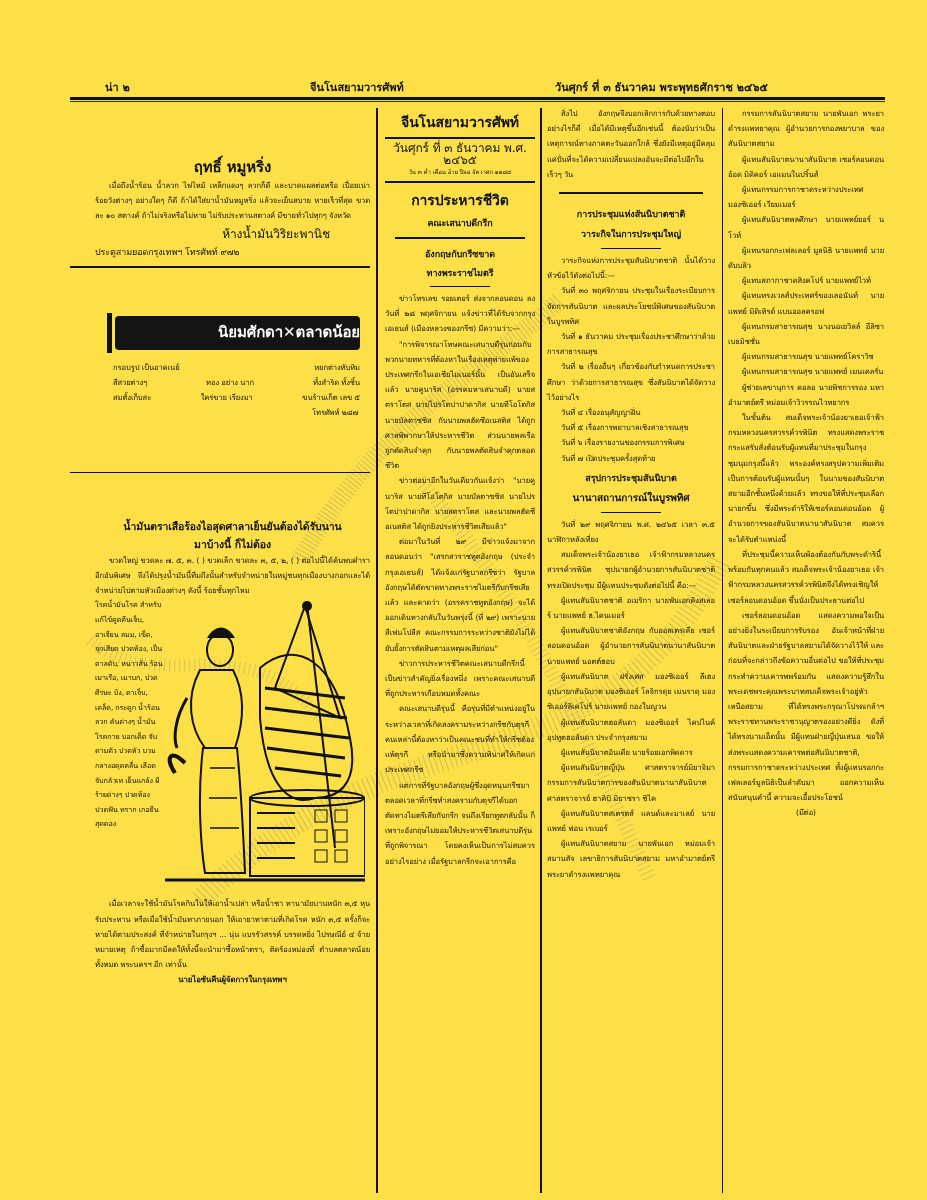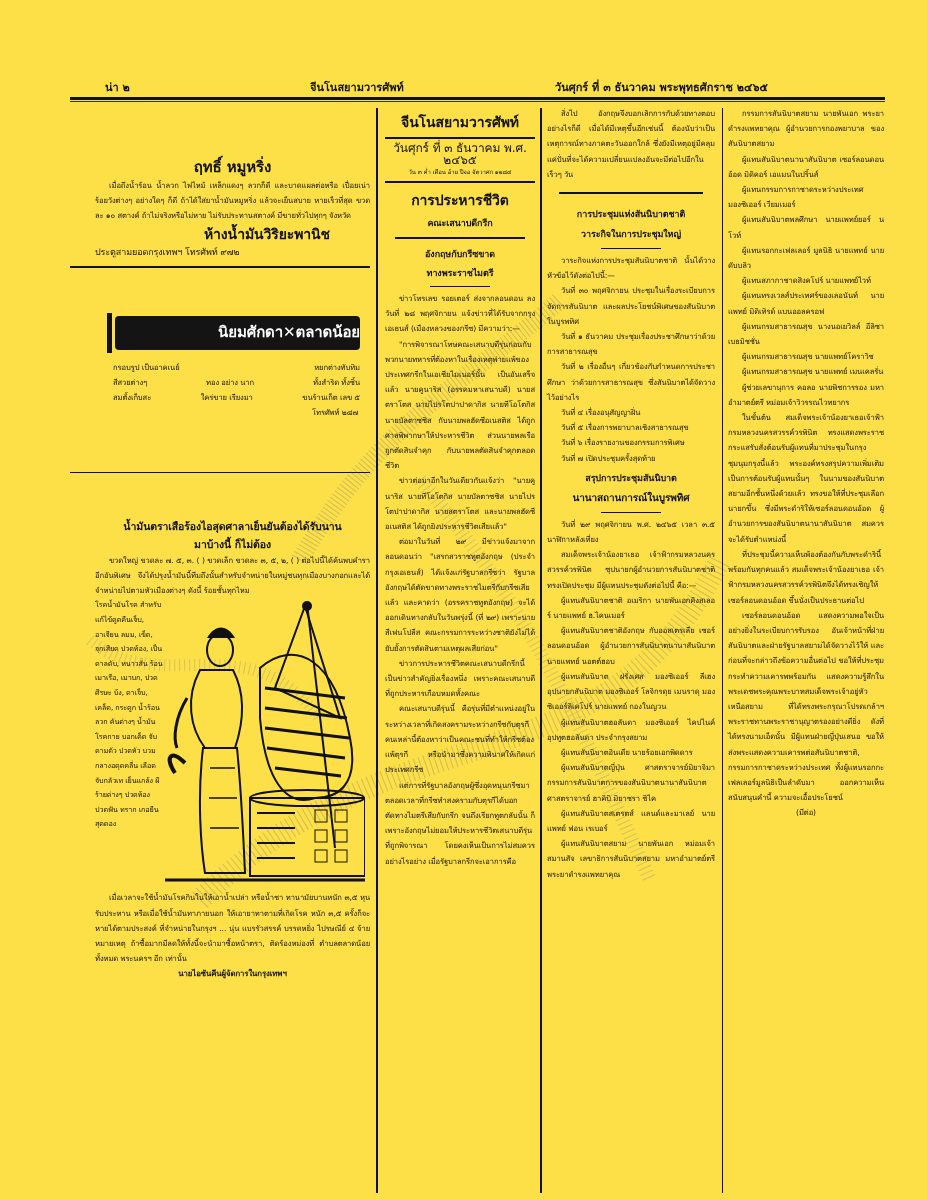--- a/index.html
+++ b/index.html
@@ -54,21 +54,21 @@
 
   <div class="vline" style="left:376px;height:1085px"></div>
   <div class="vline" style="left:540px;height:1085px"></div>
   <div class="vline" style="left:722px;height:1085px;width:1px"></div>
 
   <div class="col c1">
     <div style="height:50px"></div>
     <div>
       <div class="ttl" style="font-size:15px;line-height:22px">ฤทธิ์ หมูหริ่ง</div>
       <p>เมื่อถึงน้ำร้อน น้ำลวก ไฟไหม้ เหล็กแดงๆ ลวกก็ดี และบาดแผลต่อหรือ เปื่อยเน่า ร้อยวังต่างๆ อย่างใดๆ ก็ดี ถ้าได้ใส่ยาน้ำมันหมูหริ่ง แล้วจะเย็นสบาย หายเร็วที่สุด ขวดละ ๑๐ สตางค์ ถ้าไม่จริงหรือไม่หาย ไม่รับประทานสตางค์ มีขายทั่วไปทุกๆ จังหวัด</p>
-      <div style="text-align:right;font-size:14px;padding-right:40px;line-height:20px;font-weight:bold">ห้างน้ำมันวิริยะพานิช</div>
+      <div style="text-align:right;font-size:12px;padding-right:40px;line-height:20px;font-weight:normal">ห้างน้ำมันวิริยะพานิช</div>
       <div style="font-size:9px;line-height:16px">ประตูสามยอดกรุงเทพฯ โทรศัพท์ ๙๗๒</div>
       <div class="rule" style="margin-top:6px;margin-left:-25px"></div>
     </div>
 
     <div style="margin-top:48px">
       <div class="banner">
         <span>นิยมศักดา</span>
         <span>✕</span>
         <span>ตลาดน้อย</span>
       </div>
@@ -115,21 +115,21 @@
           <ellipse cx="142" cy="200" rx="57" ry="8" fill="none" stroke="#111" stroke-width="2"></ellipse>
           <path d="M92 215 H130 M92 230 H130 M92 245 H130 M92 260 H130" stroke="#111" stroke-width="2"></path>
           <rect x="150" y="212" width="12" height="12" fill="none" stroke="#111"></rect>
           <rect x="170" y="212" width="12" height="12" fill="none" stroke="#111"></rect>
           <rect x="150" y="232" width="12" height="12" fill="none" stroke="#111"></rect>
           <rect x="170" y="232" width="12" height="12" fill="none" stroke="#111"></rect>
           <rect x="150" y="252" width="12" height="12" fill="none" stroke="#111"></rect>
           <rect x="170" y="252" width="12" height="12" fill="none" stroke="#111"></rect>
         </svg>
       </div>
-      <p style="margin-top:2px">เมื่อเวลาจะใช้น้ำมันโรคกินในให้เอาน้ำเปล่า หรือน้ำชา ทานามัยบานหนัก ๓,๕ หุน รับประทาน หรือเมื่อใช้น้ำมันทาภายนอก ให้เอายาทาตามที่เกิดโรค หนัก ๓,๕ ครั้งก็จะหายได้ตามประสงค์ ที่จำหน่ายในกรุงฯ ... นุ่น แบรรัวสรรค์ บรรดหยิ่ง ไปรษณีย์ ๔ จ้าย หมายเหตุ ถ้าซื้อมากมีลดให้ทั้งนี้จะนำมาซื้อหน้าตรา, ติดร้องหม่องที่ ตำบลตลาดน้อย ทั้งหมด พระนครฯ อีก เท่านั้น</p>
+      <p style="margin-top:8px">เมื่อเวลาจะใช้น้ำมันโรคกินในให้เอาน้ำเปล่า หรือน้ำชา ทานามัยบานหนัก ๓,๕ หุน รับประทาน หรือเมื่อใช้น้ำมันทาภายนอก ให้เอายาทาตามที่เกิดโรค หนัก ๓,๕ ครั้งก็จะหายได้ตามประสงค์ ที่จำหน่ายในกรุงฯ ... นุ่น แบรรัวสรรค์ บรรดหยิ่ง ไปรษณีย์ ๔ จ้าย หมายเหตุ ถ้าซื้อมากมีลดให้ทั้งนี้จะนำมาซื้อหน้าตรา, ติดร้องหม่องที่ ตำบลตลาดน้อย ทั้งหมด พระนครฯ อีก เท่านั้น</p>
       <div class="ttl" style="font-size:7.8px">นายไอซันคีนผู้จัดการในกรุงเทพฯ</div>
     </div>
   </div>
 
   <div class="col c2">
     <div class="ttl" style="font-size:14px;line-height:24px;margin-top:4px">จีนโนสยามวารศัพท์</div>
     <div class="rule"></div>
     <div class="ttl" style="font-size:12px;line-height:12px;font-weight:normal">วันศุกร์ ที่ ๓ ธันวาคม พ.ศ. ๒๔๖๕</div>
     <div class="ttl" style="font-size:6px;line-height:12px;font-weight:normal">วัน ๓ ค่ำ เดือน อ้าย ปีจอ จัตวาศก ๑๒๘๔</div>
     <div class="rule"></div>

